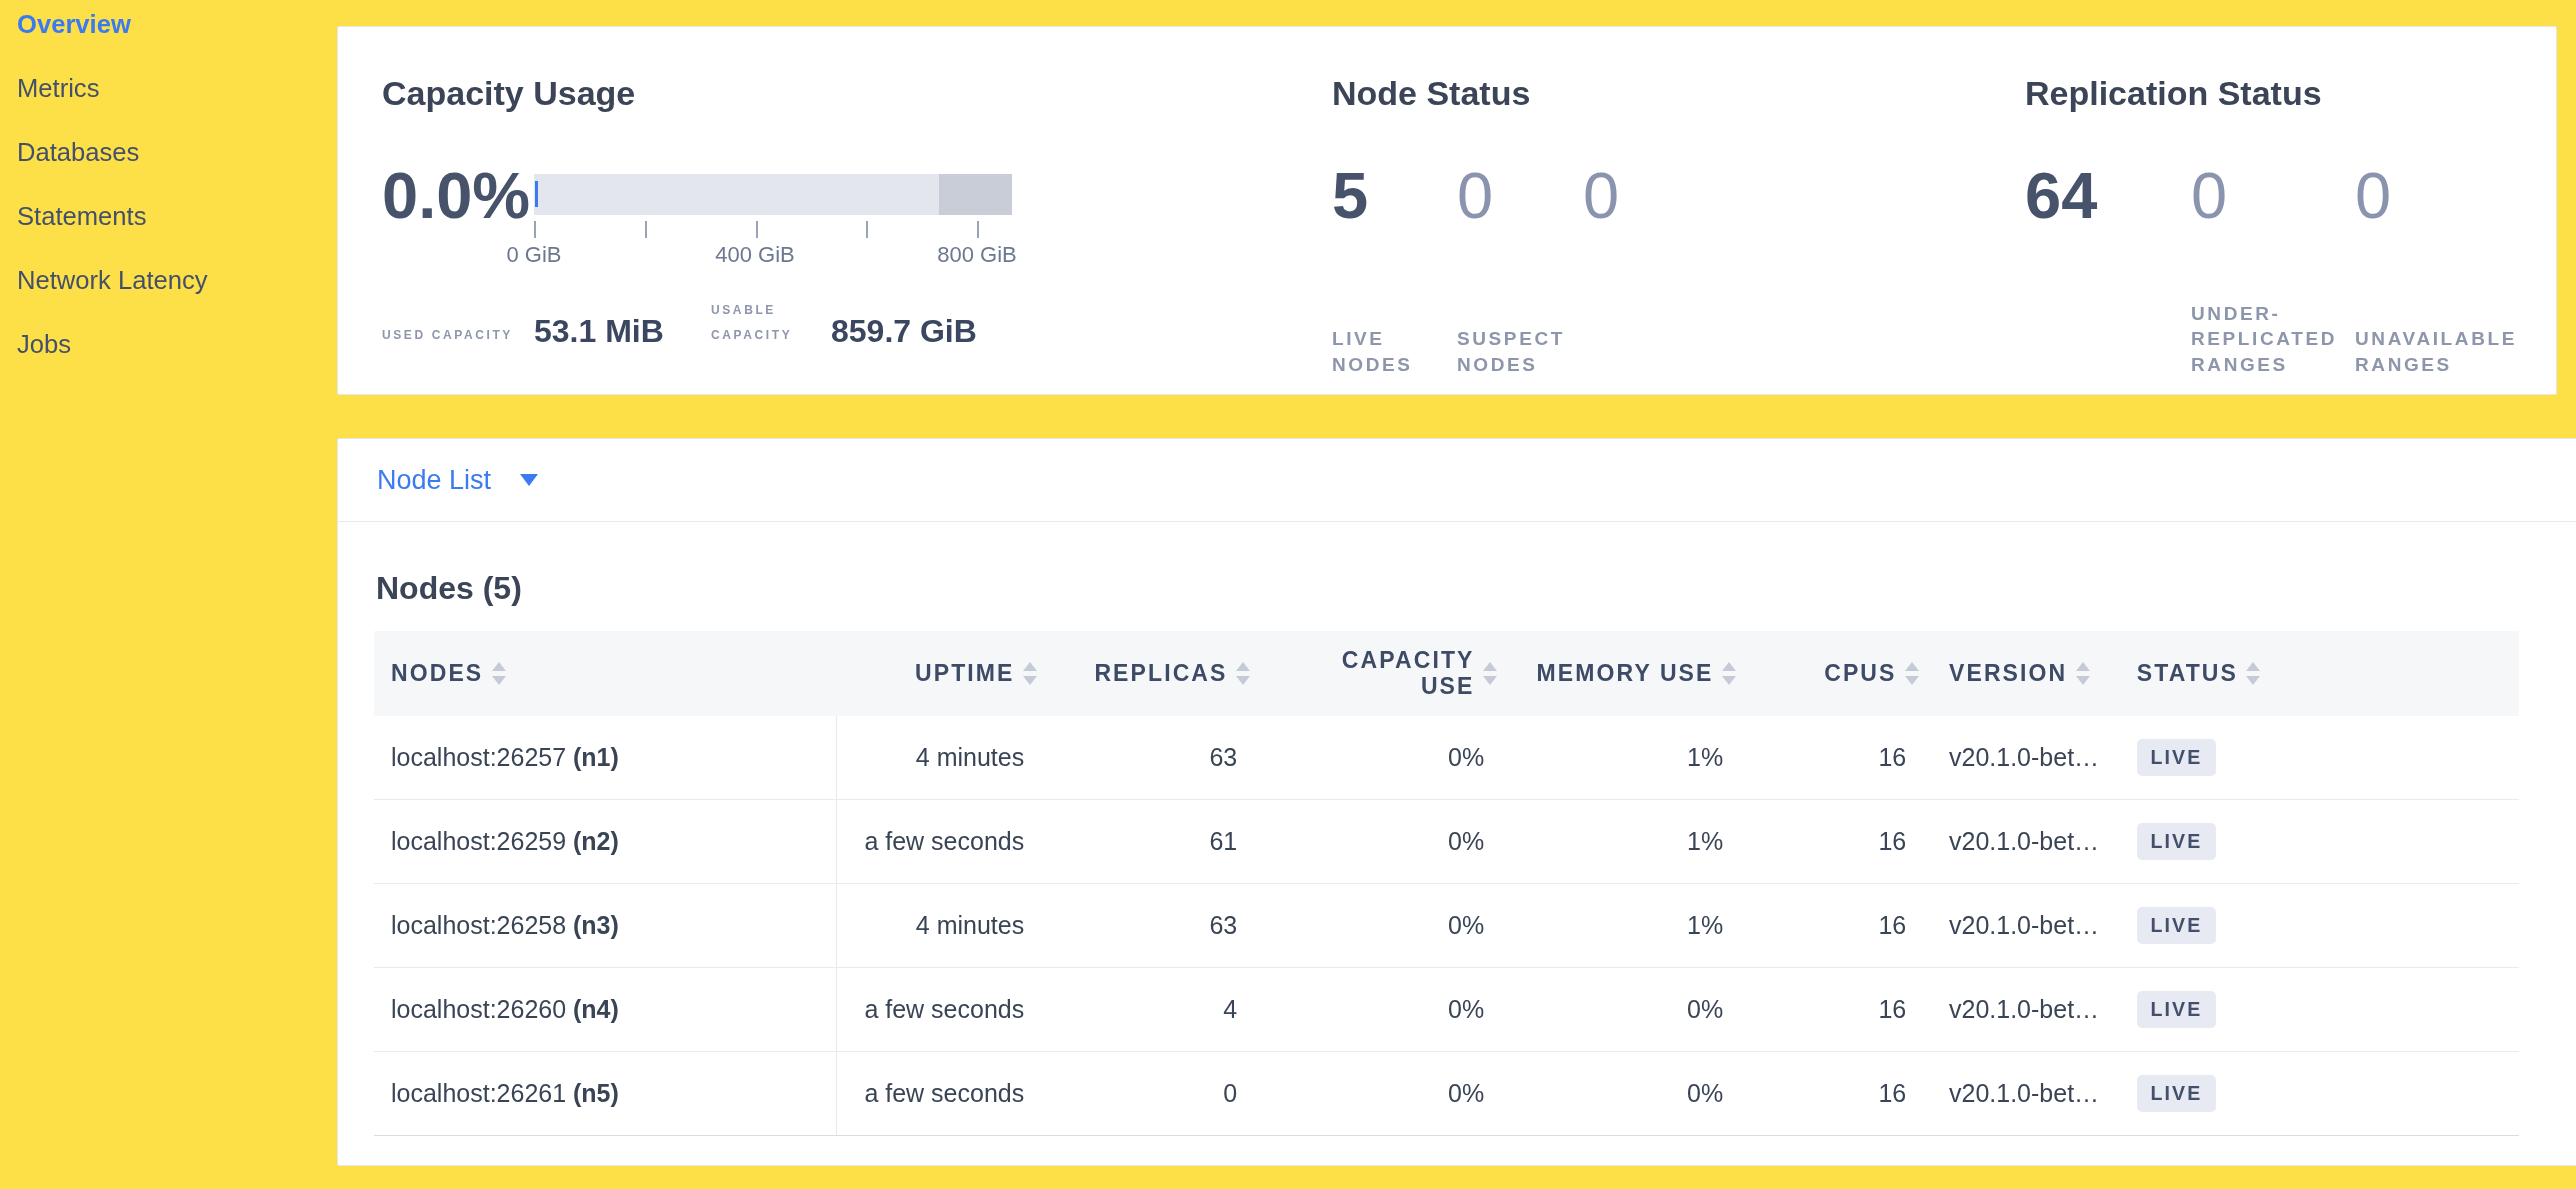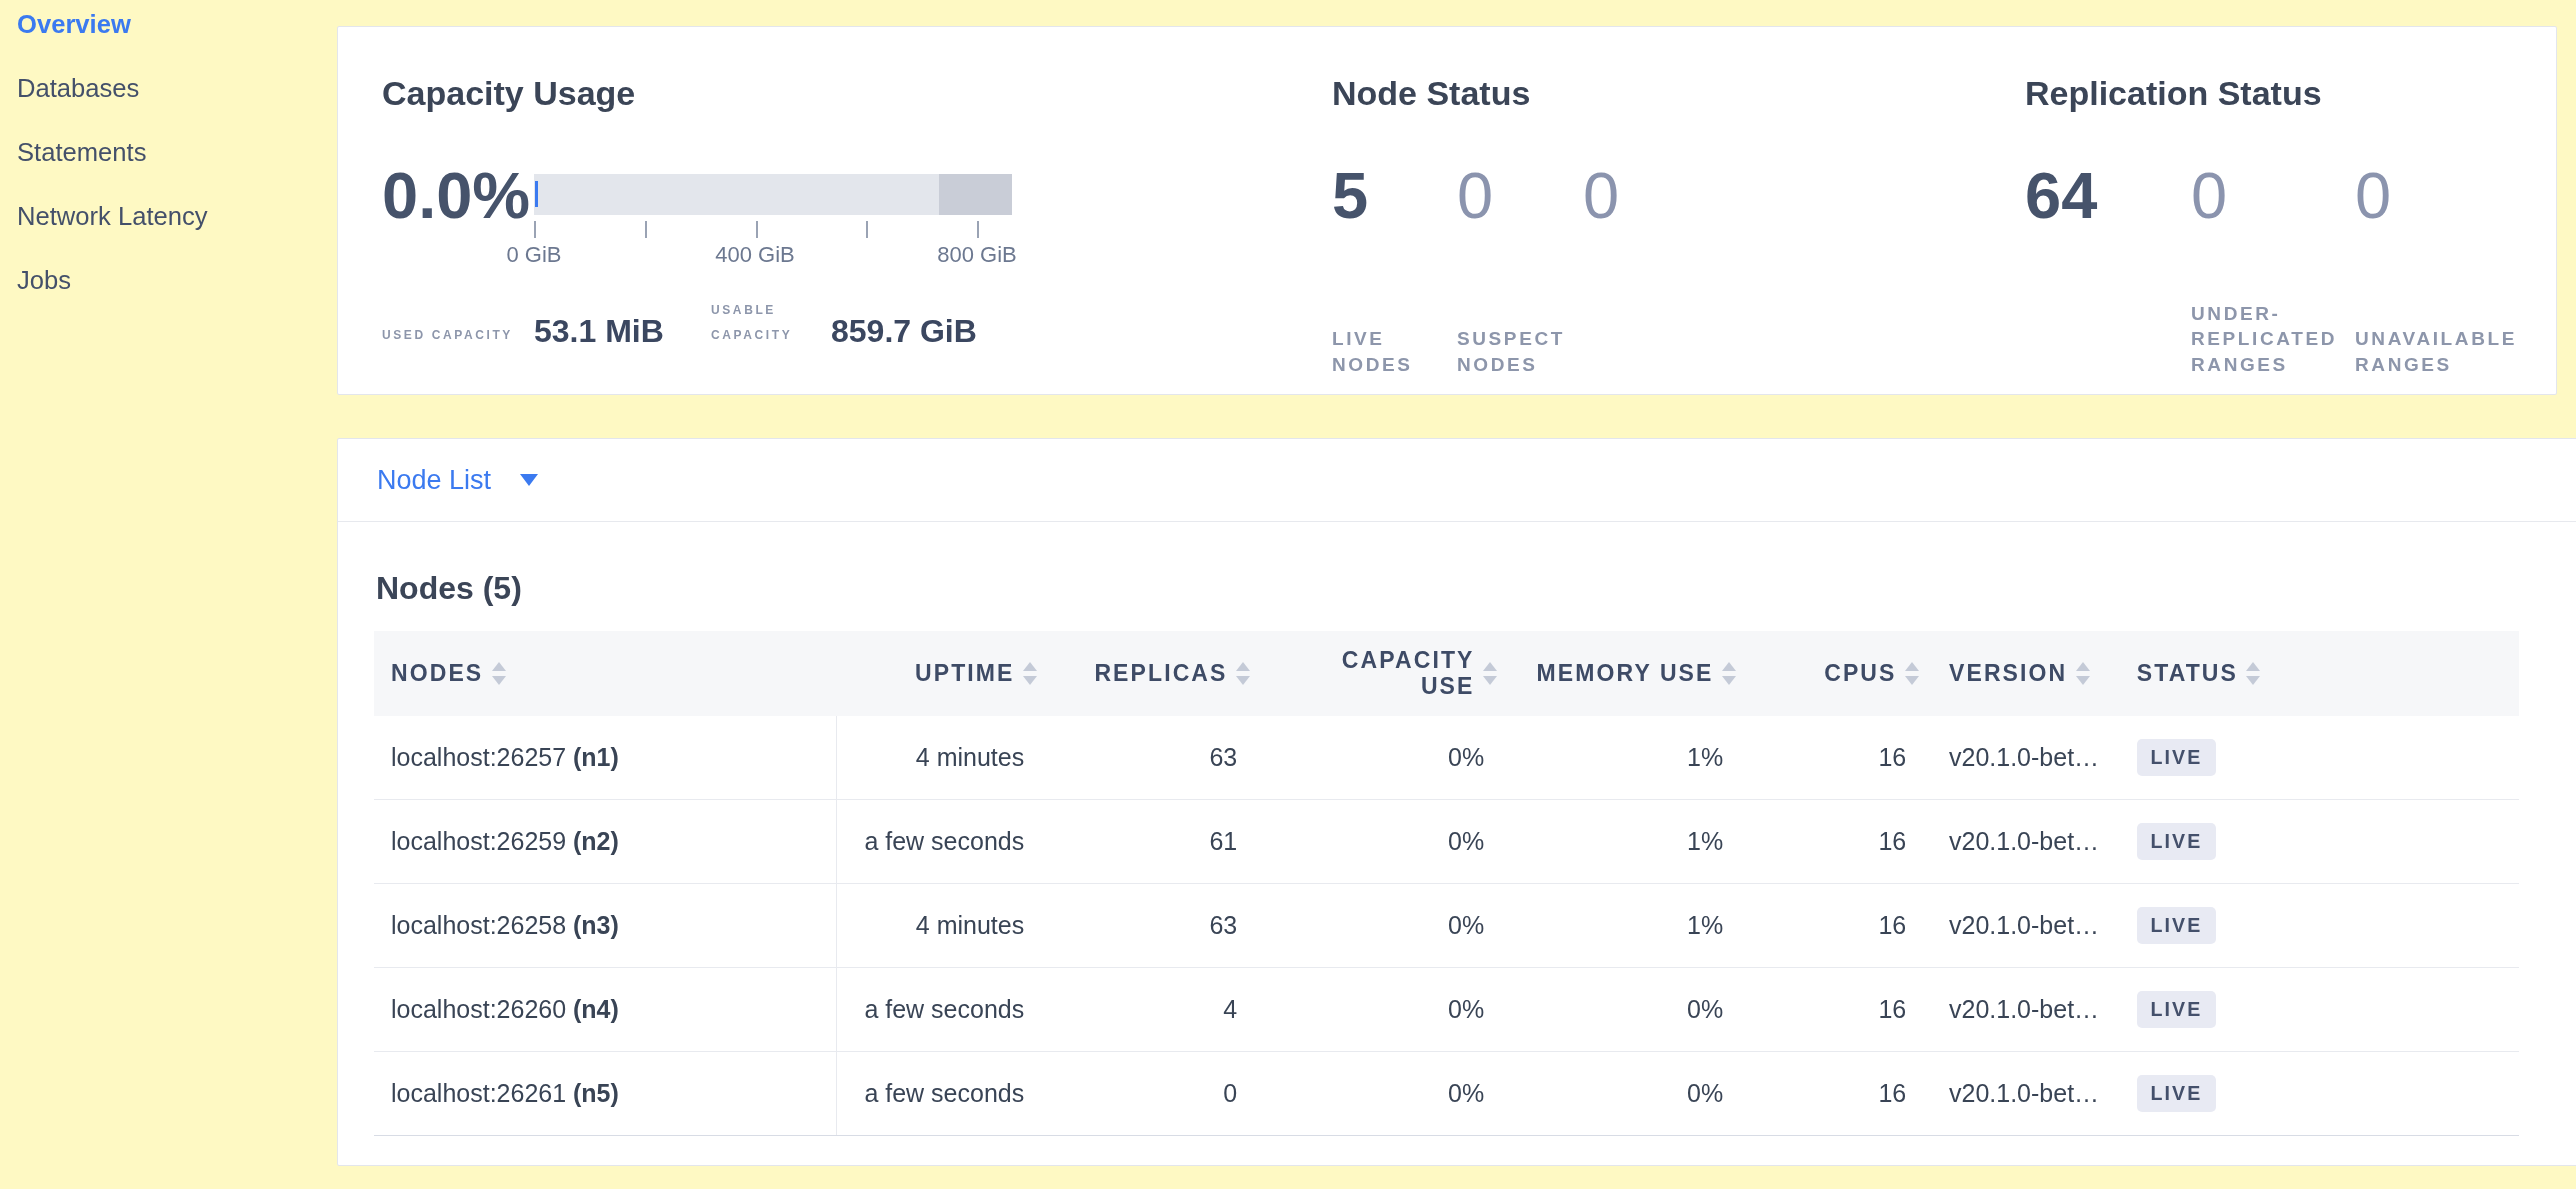--- a/index.html
+++ b/index.html
@@ -1,18 +1,18 @@
 <!DOCTYPE html>
 <html style="font-size:13.6px"><head>
 <meta charset="utf-8">
 <style>
   * { margin:0; padding:0; box-sizing:border-box; }
   html,body { background:#f4f6fa; }
   body { font-family:"Liberation Sans","DejaVu Sans",sans-serif; }
-  #app { position:relative; width:2576px; height:1189px; background:#fef9c3; overflow:hidden; }
+  #app { position:relative; width:2576px; height:1189px; background:#fde047; overflow:hidden; }
 
   
   .sidebar { position:absolute; left:0; top:0; width:337px; height:100%; padding-top:0; }
   .nav-item { height:48px; line-height:48px; margin-bottom:16px; padding-left:17px;
               font-size:25.6px; color:#44506a; cursor:pointer; white-space:nowrap; }
   .nav-item.active { color:#3b7af0; font-weight:700; }
 
   
   .main { position:absolute; left:337px; top:0; width:2220px; height:100%; }
   .card { position:absolute; left:0; background:#ffffff; border:0.9px solid #e3e6ec; border-radius:2px; }
@@ -91,20 +91,21 @@
   .badge-live { display:inline-block; background:#e8eaf3; color:#44506b; font-size:19.6px; font-weight:700;
                 letter-spacing:2.1px; padding:8.5px 13.6px; border-radius:5.1px; line-height:19.6px; }
 </style>
 </head>
 <body>
 
 <div id="app">
 
   <nav class="sidebar">
     <div class="nav-item active">Overview</div>
+    <div class="nav-item">Metrics</div>
     <div class="nav-item">Databases</div>
     <div class="nav-item">Statements</div>
     <div class="nav-item">Network Latency</div>
     <div class="nav-item">Jobs</div>
   </nav>
 
   <div class="main">
 
     <section class="card card1">
 

